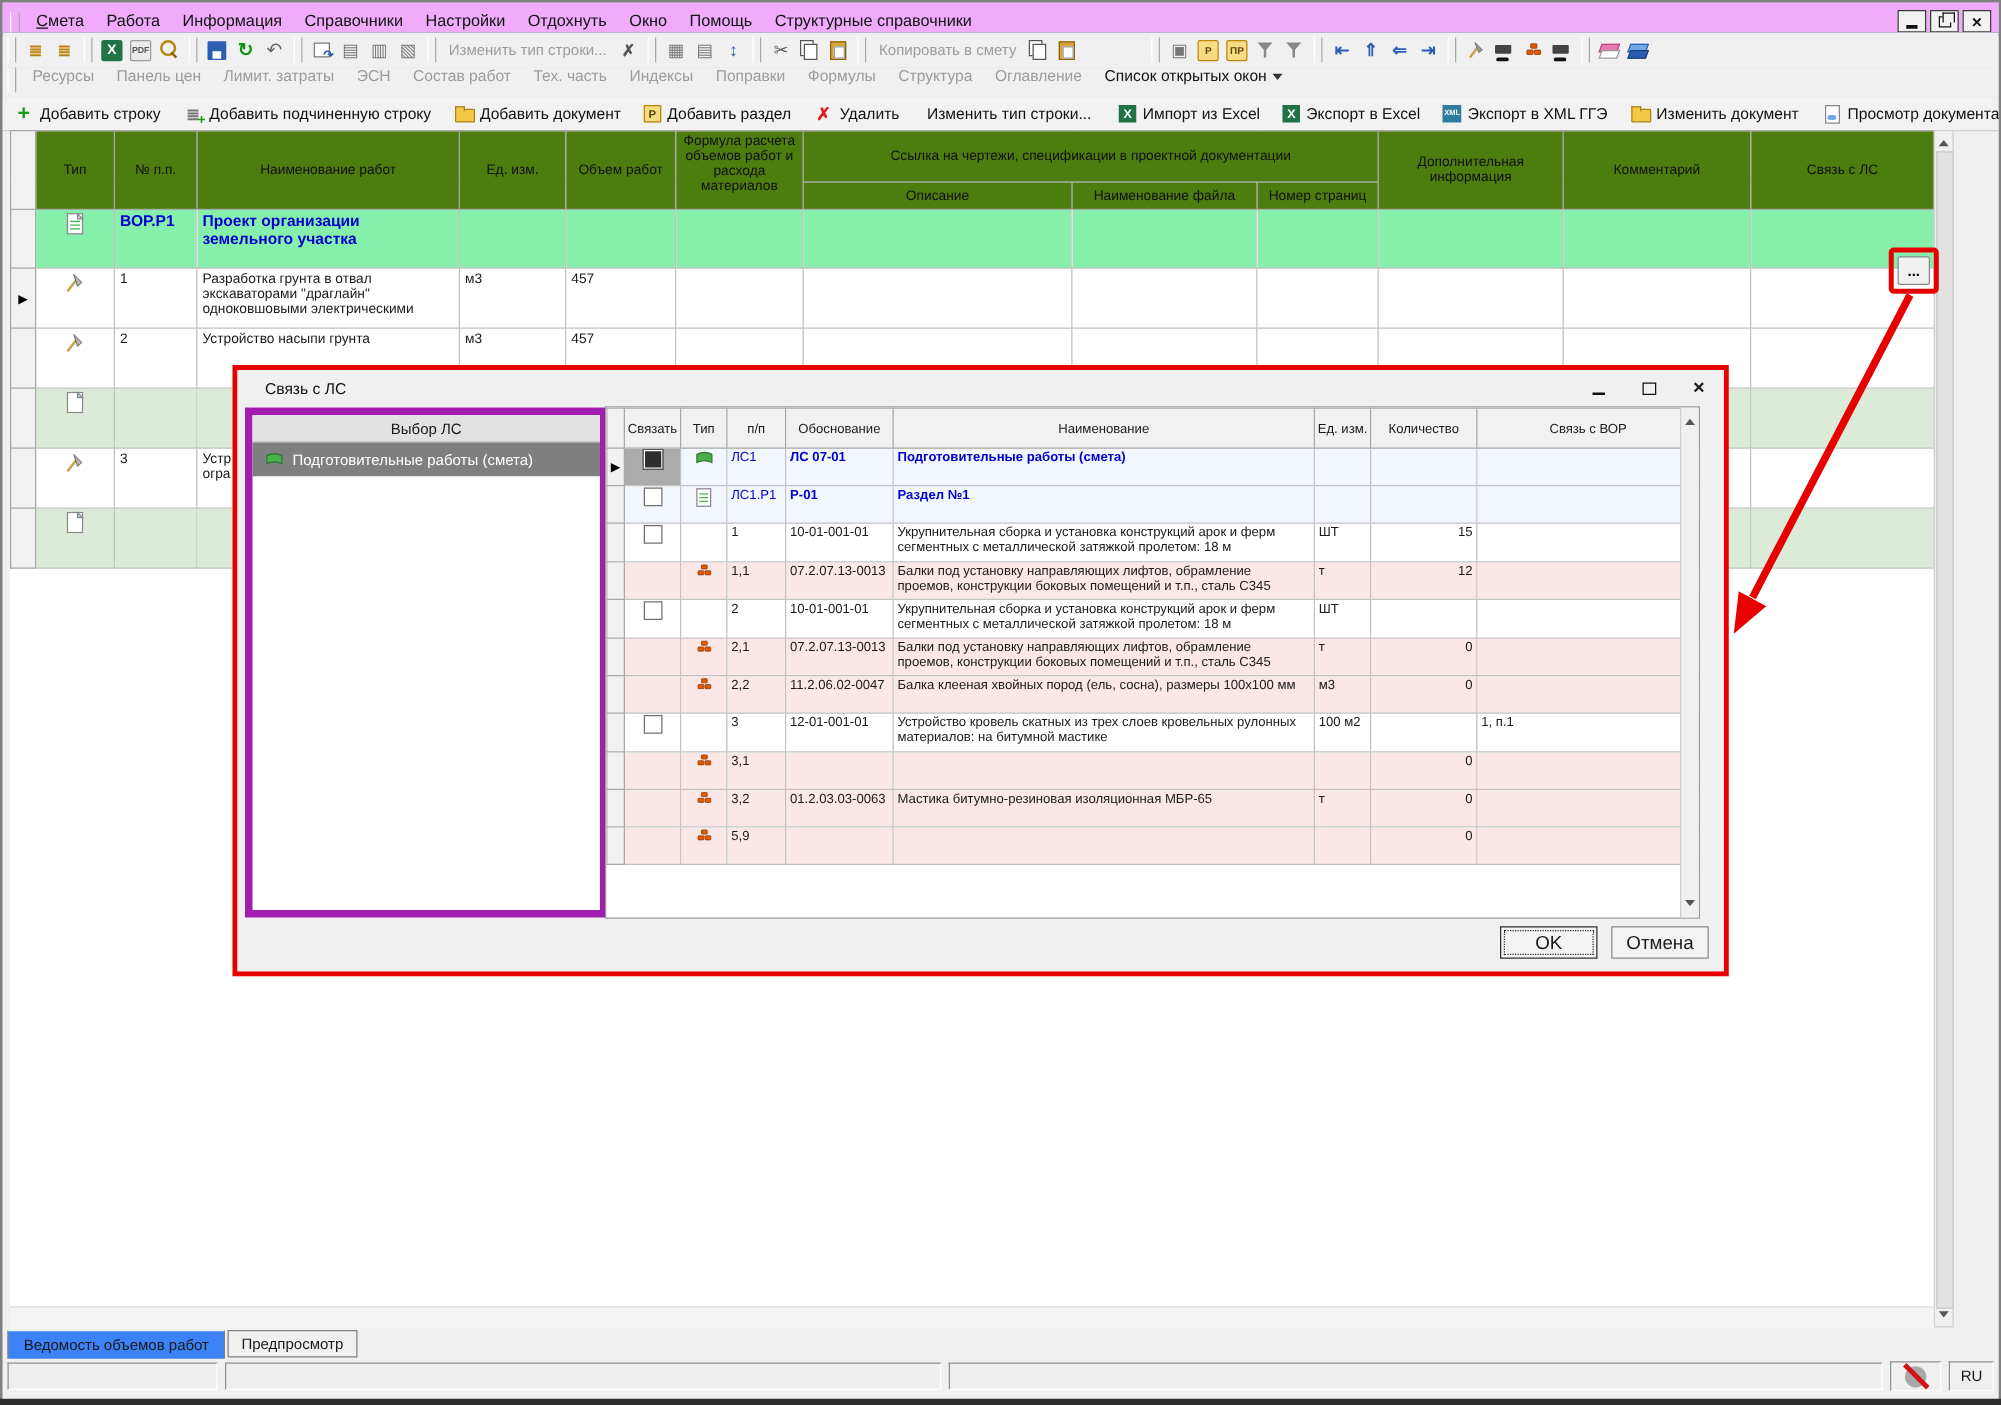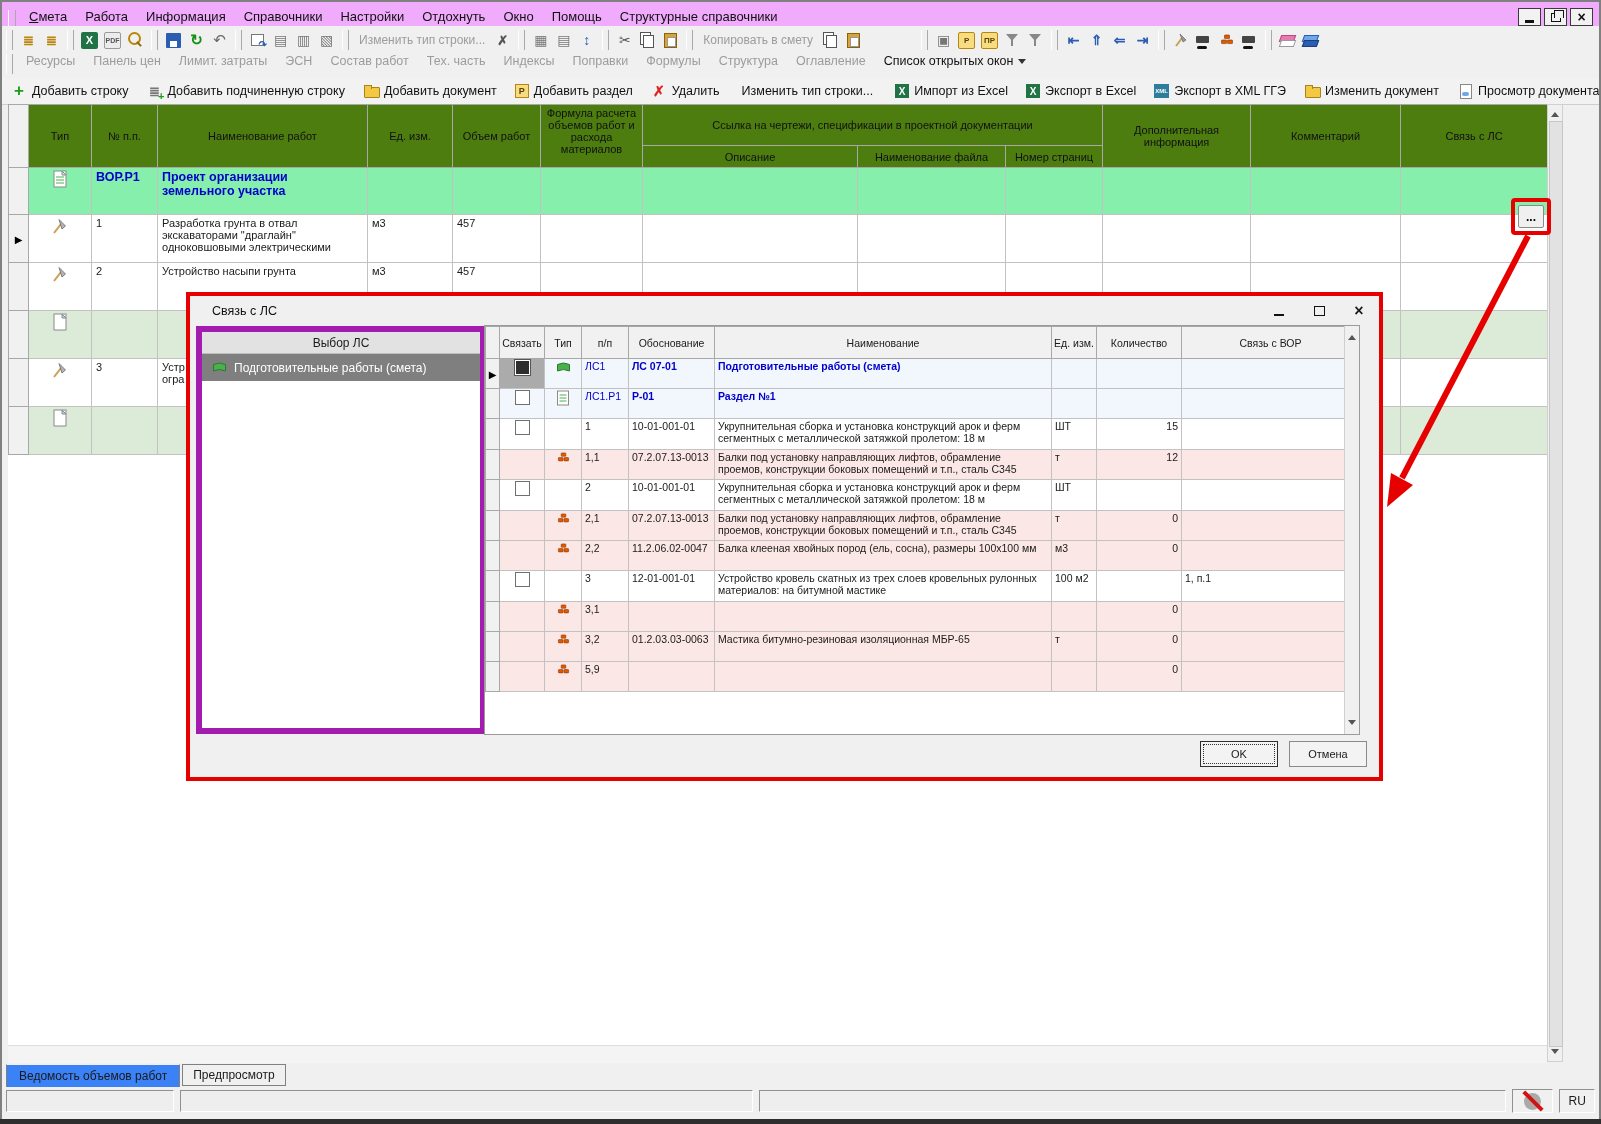--- a/index.html
+++ b/index.html
@@ -157,21 +157,21 @@
   .blb{color:#0000cc;font-weight:bold}
   .qty{text-align:right}
   td.cchk{text-align:center;vertical-align:middle}
   .chk{width:13px;height:13px;border:1px solid #707070;background:#fff;display:inline-block}
   td.chkfocus{background:#ababab}
   .chk.checked{background:#2e2e2e;border:1px solid #fff;outline:1px solid #555}
   .indent1{padding-left:32px}
   .dvscroll{position:absolute;right:0px;top:0px;width:14px;height:408px;background:#f0f0f0;border-left:1px solid #cfcfcf}
   .dvscroll .sb-up{top:2px}.dvscroll .sb-dn{bottom:2px}
   .dlg-okrow{position:absolute;right:12px;bottom:10px;display:flex;gap:11px}
-  .pbtn{width:76px;height:24px;background:#f3f3f3;border:1px solid #8a8a8a;font-size:11px;display:flex;align-items:center;justify-content:center}
+  .pbtn{width:76px;height:24px;background:#f3f3f3;border:1px solid #8a8a8a;font-size:15px;display:flex;align-items:center;justify-content:center}
   .pbtn.default{border:1px solid #2e2e2e;outline:1px dotted #333;outline-offset:-4px}
 
   .svgic{display:inline-block;vertical-align:middle}
 </style>
 </head>
 <body>
 
 <div class="menubar">
   <span class="mgrip"></span>
   <span class="mi first">Смета</span>

